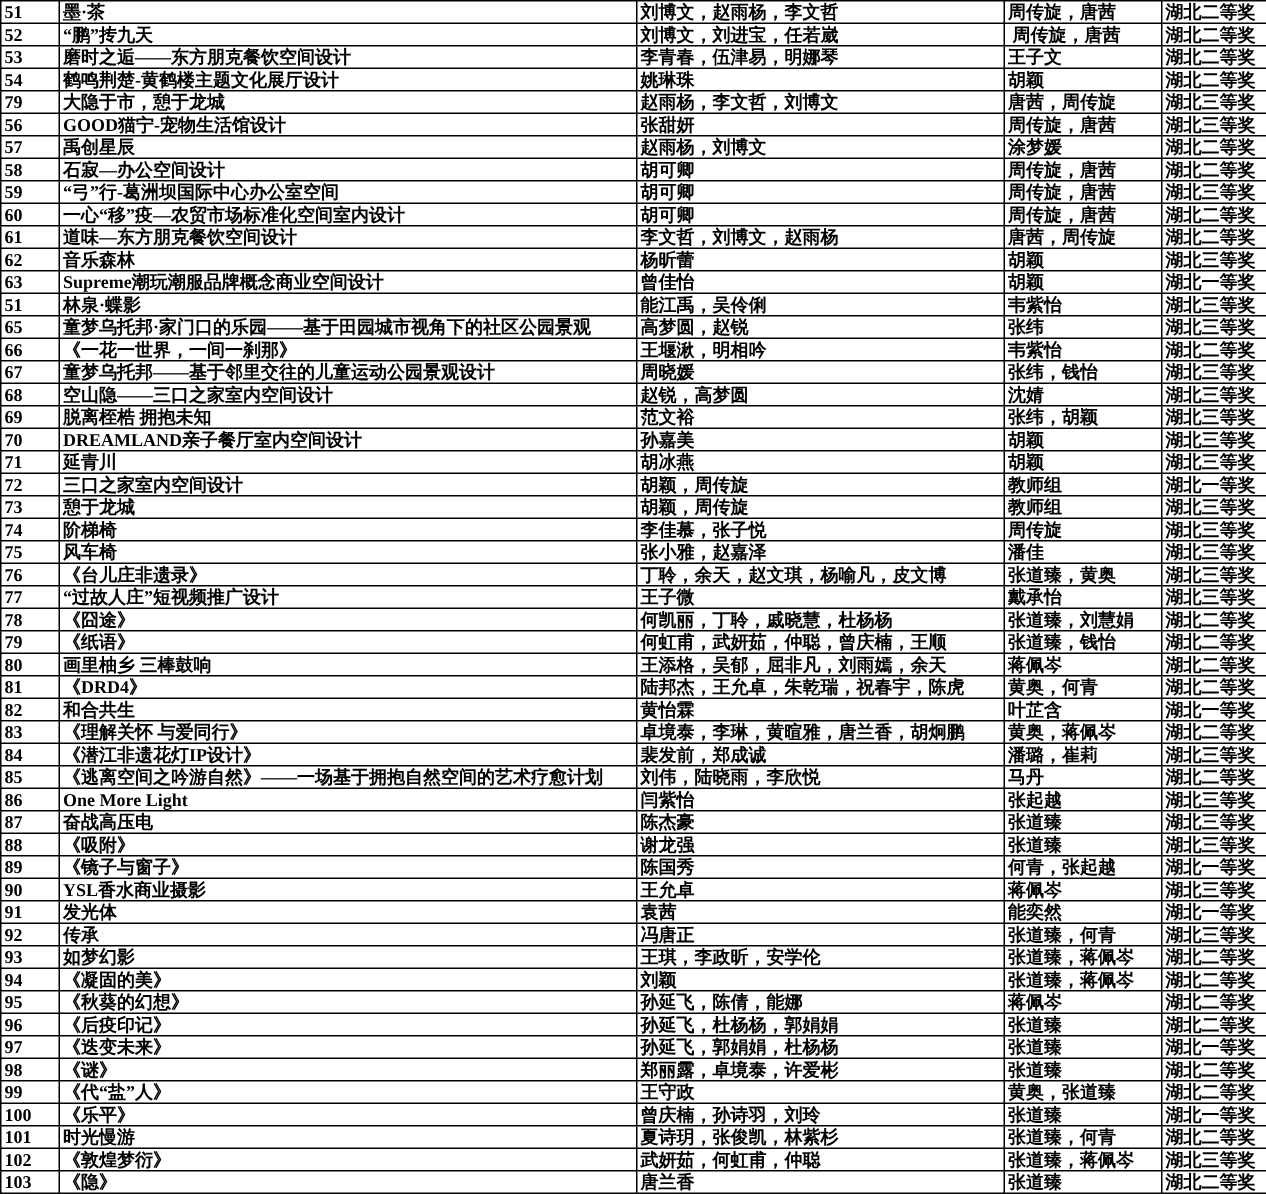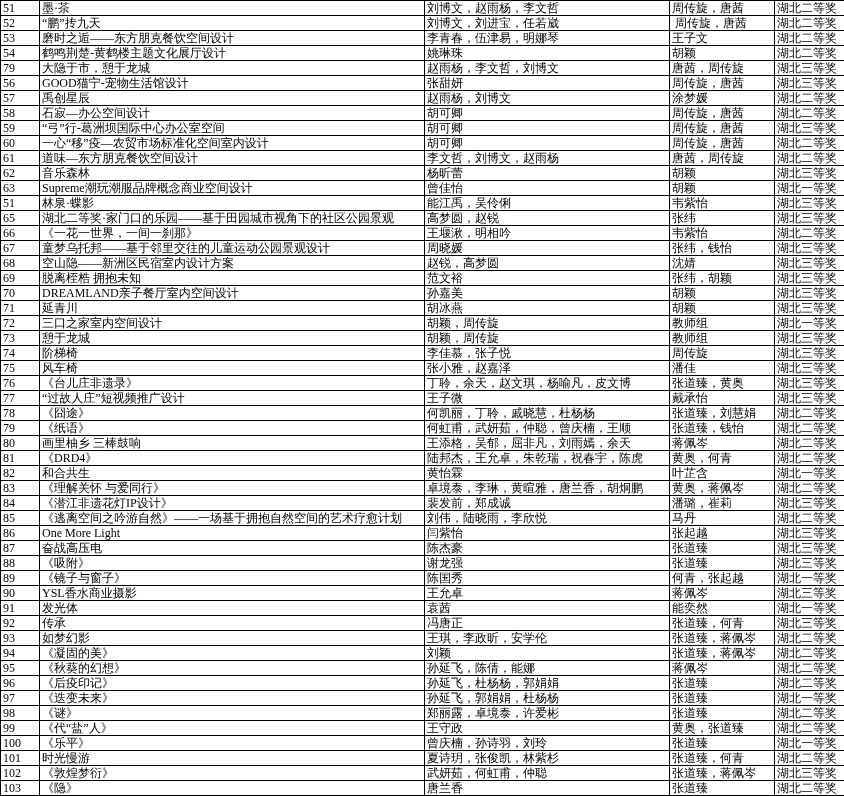--- a/index.html
+++ b/index.html
@@ -5,20 +5,21 @@
   html, body {
     margin: 0;
     padding: 0;
     background: #ffffff;
   }
   .sheet {
     width: 844px;
     height: 796px;
     overflow: hidden;
     background: #ffffff;
+    font-weight: bold;
   }
   table.award-table {
     border-collapse: collapse;
     table-layout: fixed;
     width: 843px;
     font-family: "Liberation Serif", "DejaVu Serif", serif;
     font-size: 12px;
     color: #000000;
   }
   table.award-table td {
@@ -149,21 +150,21 @@
   <tr>
     <td class="c-no">51</td>
     <td class="c-title">林泉·蝶影</td>
     <td class="c-authors">能江禹，吴伶俐</td>
     <td class="c-advis">韦紫怡</td>
     <td class="c-award">湖北三等奖</td>
   </tr>
 
   <tr>
     <td class="c-no">65</td>
-    <td class="c-title">湖北二等奖·家门口的乐园——基于田园城市视角下的社区公园景观</td>
+    <td class="c-title">童梦乌托邦·家门口的乐园——基于田园城市视角下的社区公园景观</td>
     <td class="c-authors">高梦圆，赵锐</td>
     <td class="c-advis">张纬</td>
     <td class="c-award">湖北三等奖</td>
   </tr>
 
   <tr>
     <td class="c-no">66</td>
     <td class="c-title">《一花一世界，一间一刹那》</td>
     <td class="c-authors">王堰湫，明相吟</td>
     <td class="c-advis">韦紫怡</td>
@@ -173,21 +174,21 @@
   <tr>
     <td class="c-no">67</td>
     <td class="c-title">童梦乌托邦——基于邻里交往的儿童运动公园景观设计</td>
     <td class="c-authors">周晓媛</td>
     <td class="c-advis">张纬，钱怡</td>
     <td class="c-award">湖北三等奖</td>
   </tr>
 
   <tr>
     <td class="c-no">68</td>
-    <td class="c-title">空山隐——新洲区民宿室内设计方案</td>
+    <td class="c-title">空山隐——三口之家室内空间设计</td>
     <td class="c-authors">赵锐，高梦圆</td>
     <td class="c-advis">沈婧</td>
     <td class="c-award">湖北三等奖</td>
   </tr>
 
   <tr>
     <td class="c-no">69</td>
     <td class="c-title">脱离桎梏 拥抱未知</td>
     <td class="c-authors">范文裕</td>
     <td class="c-advis">张纬，胡颖</td>

